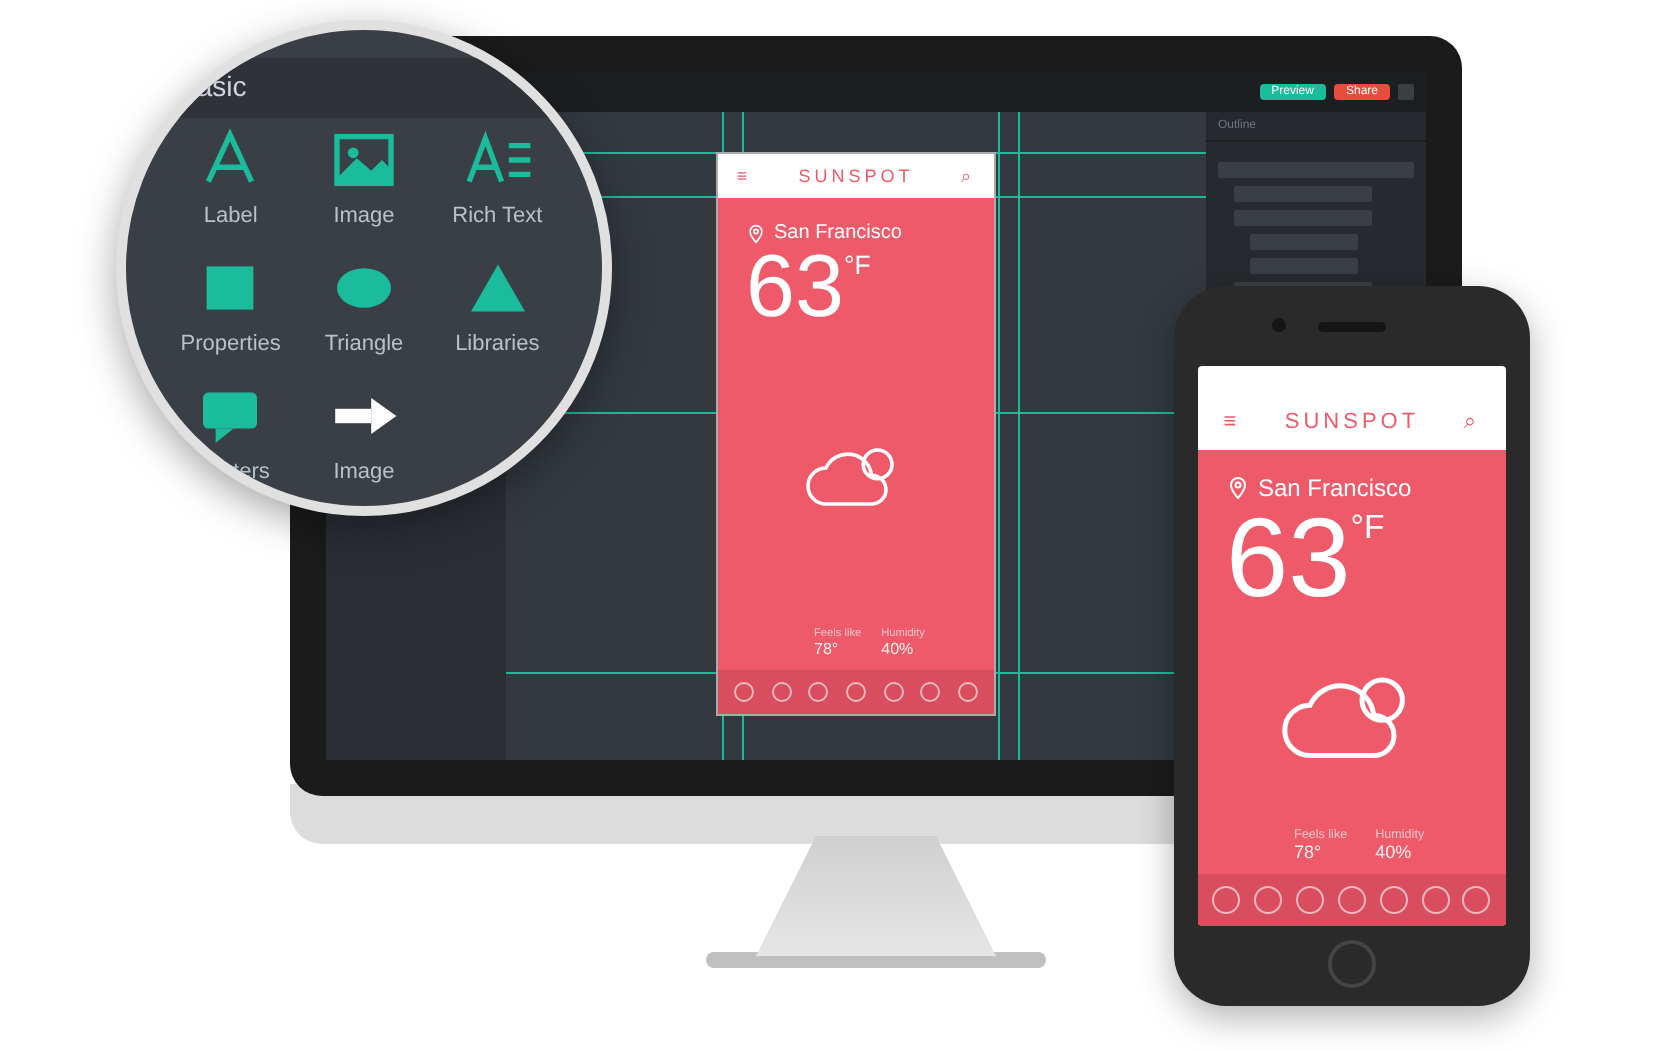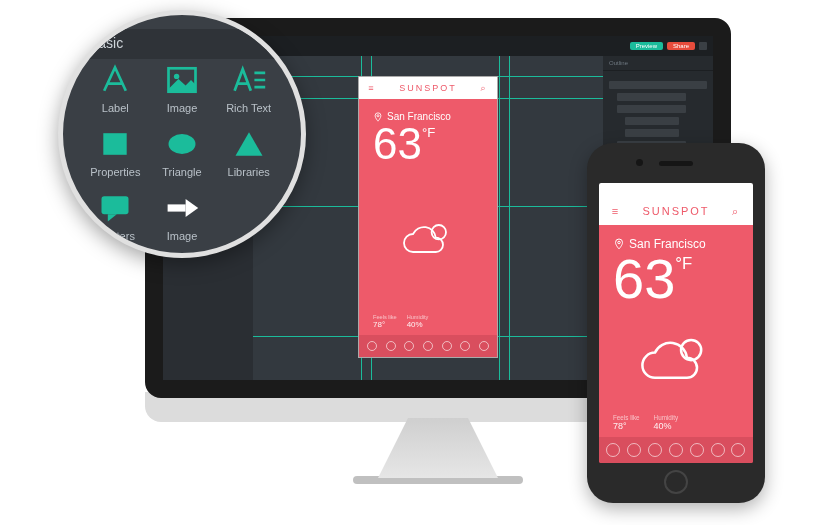--- a/index.html
+++ b/index.html
@@ -47,21 +47,21 @@
 
   
   .weather { background: #ee5a6a; color: #fff; display: flex; flex-direction: column; }
   .weather-bar { background: #fff; color: #ee5a6a; display: flex; align-items: center; justify-content: space-between; letter-spacing: 2px; font-weight: 300; }
   .weather-bar .menu, .weather-bar .search { width: 14px; text-align: center; }
   .weather-body { flex: 1; padding: 12px 14px 6px; position: relative; display:flex; flex-direction:column;}
   .loc { display: flex; align-items: center; gap: 4px; font-weight: 300; }
   .temp { font-weight: 100; display: flex; align-items: flex-start; line-height: 1; }
   .temp .deg { font-size: .3em; margin-top: .3em; }
   .cloud-wrap { flex:1; display:flex; align-items:center; justify-content:center; }
-  .stats { display: flex; gap: 18px; font-size: .7em; opacity: .9; }
+  .stats { display: flex; gap: 18px; font-size: .7em; opacity: .9; margin-left: 34px; }
   .stats .lbl { font-size: .7em; opacity: .7; display:block; }
   .hourly { background: #d94e5e; display: flex; justify-content: space-around; padding: 6px 4px; }
   .hr-dot { width: 14px; height: 14px; border: 1px solid rgba(255,255,255,.6); border-radius: 50%; }
 
   
   .canvas-phone .weather { height: 280px; }
   .canvas-phone .weather-bar { height: 22px; font-size: 9px; padding: 0 6px; }
   .canvas-phone .loc { font-size: 10px; }
   .canvas-phone .temp { font-size: 44px; }
   .canvas-phone .cloud-wrap svg { width: 60px; height: 44px; }

